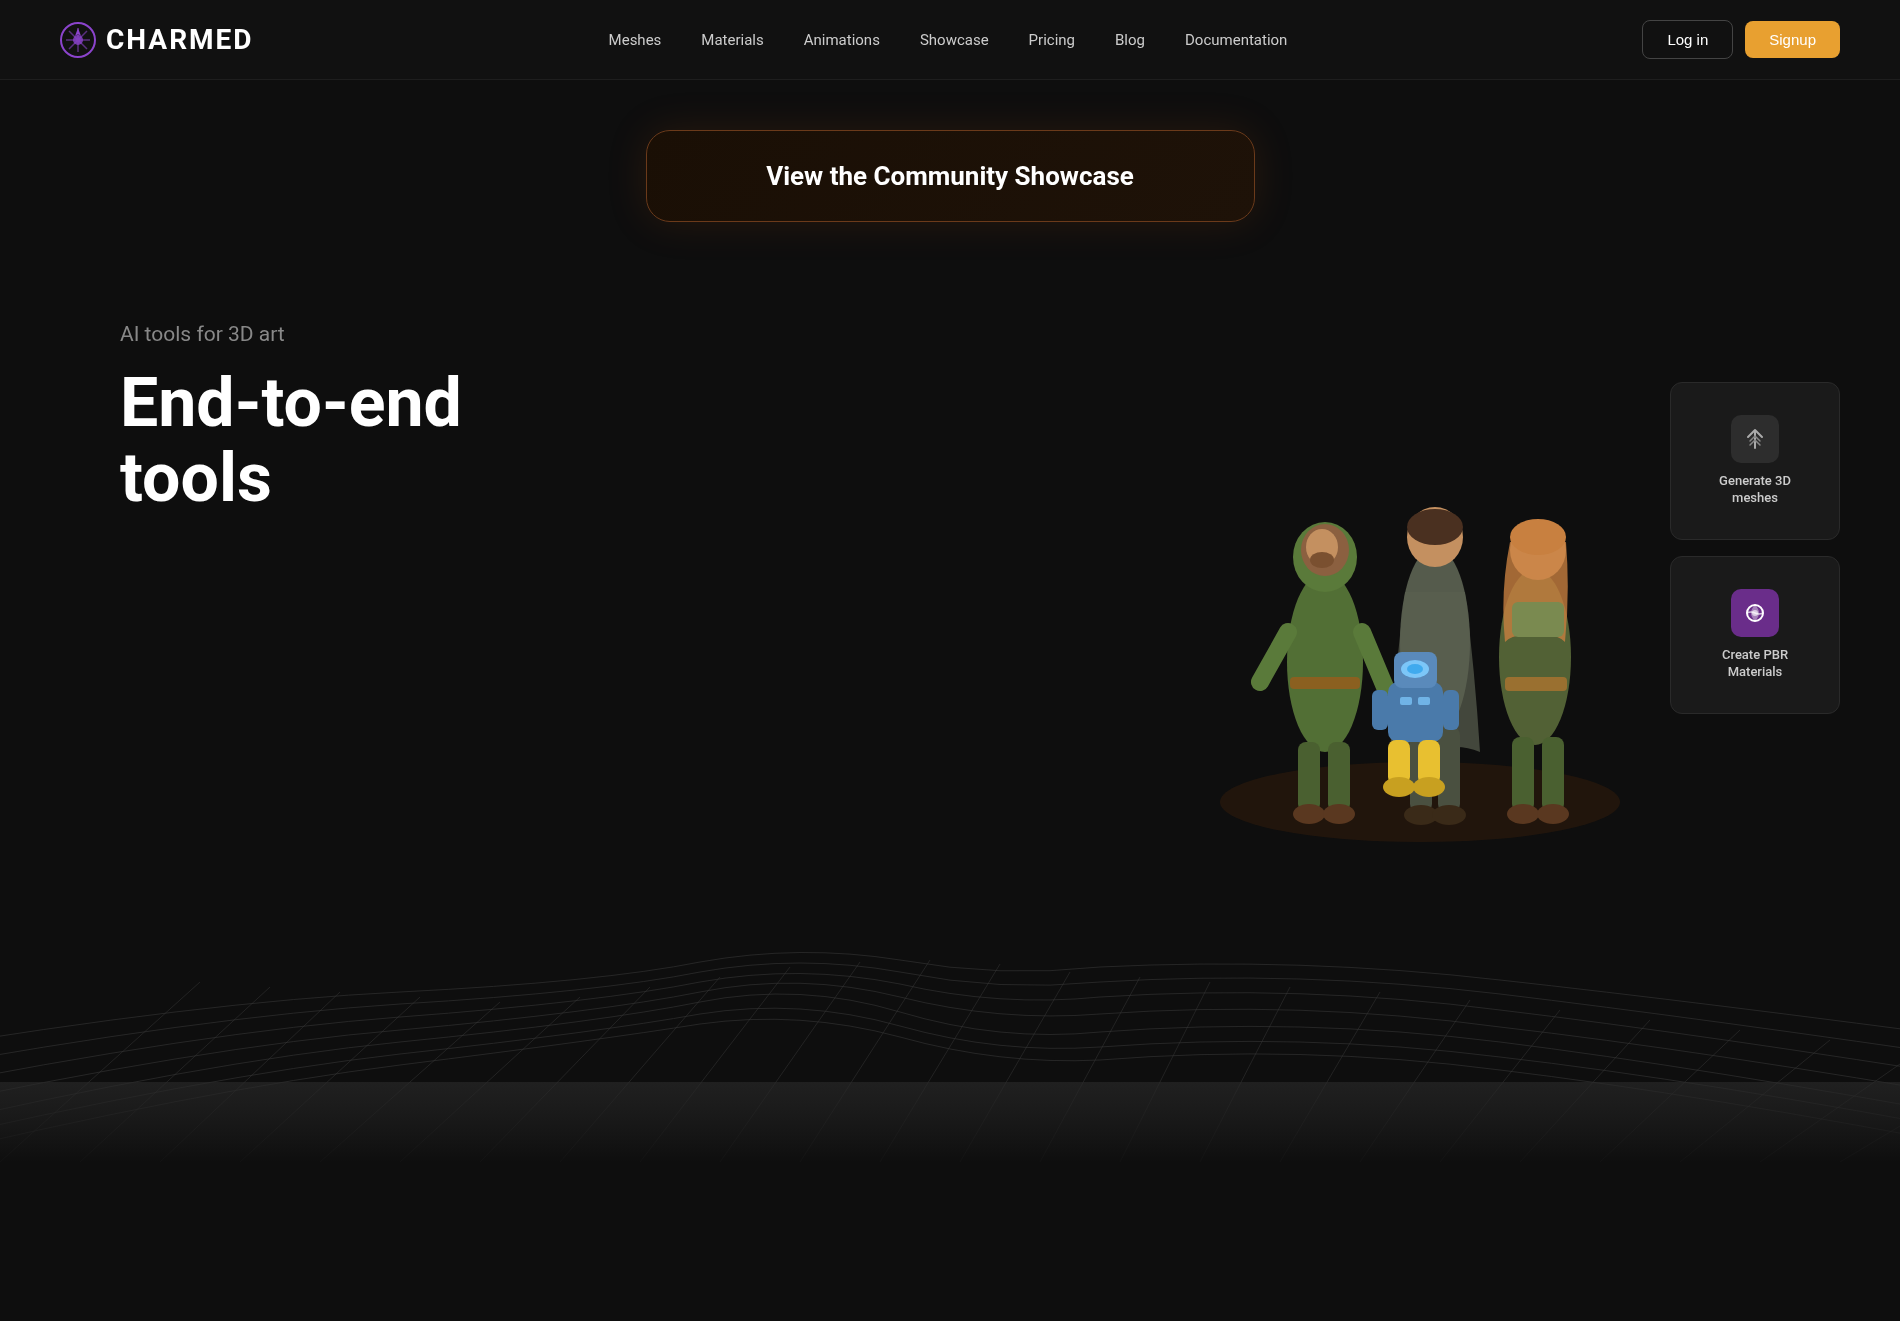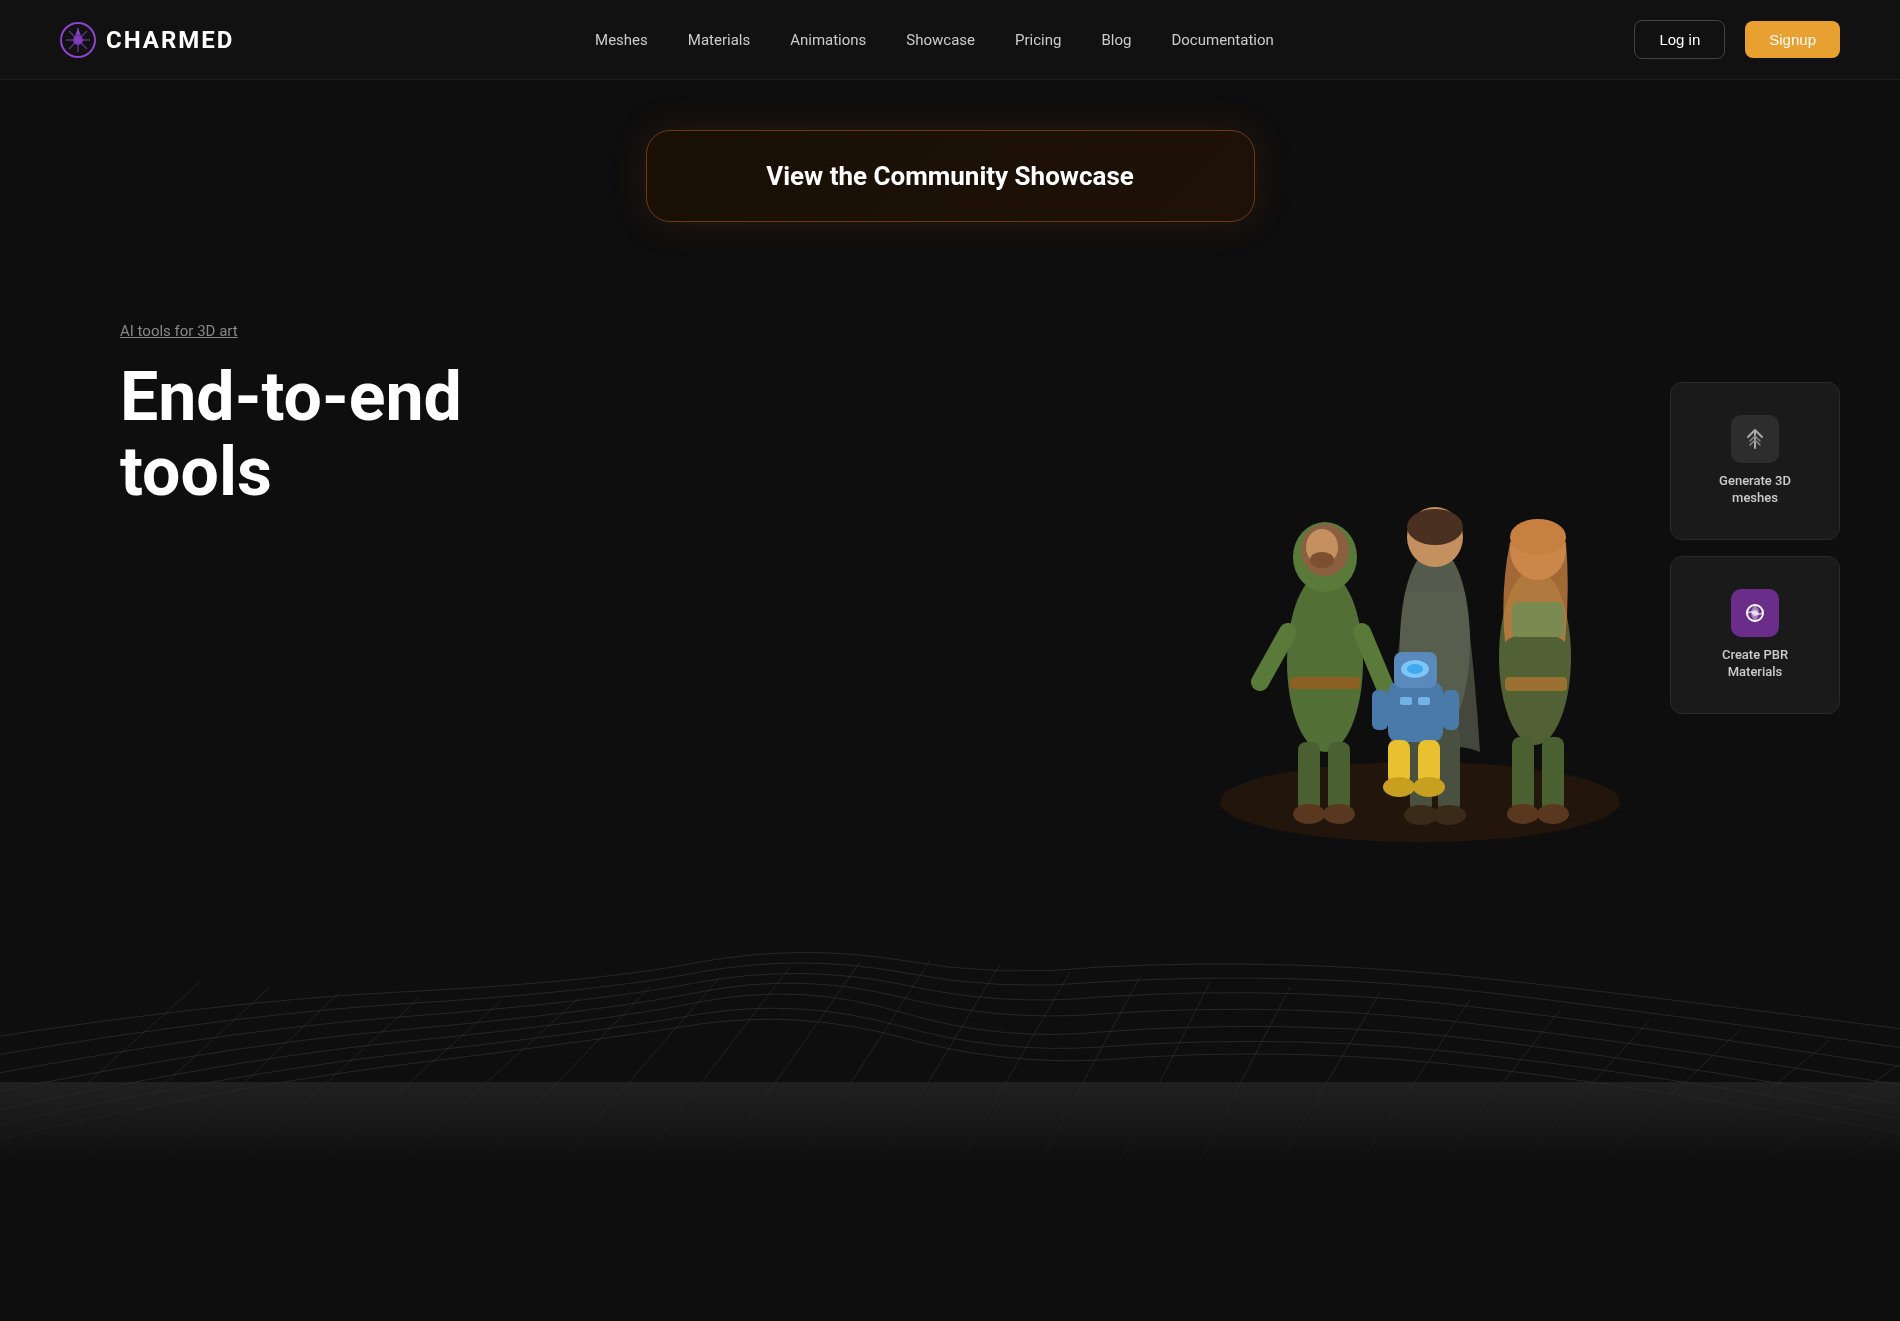--- a/index.html
+++ b/index.html
@@ -31,21 +31,21 @@
       gap: 10px;
       text-decoration: none;
     }
 
     .logo-icon {
       width: 36px;
       height: 36px;
     }
 
     .logo-text {
-      font-size: 24px;
+      font-size: 28px;
       font-weight: 700;
       color: #ffffff;
       letter-spacing: 2px;
       text-transform: uppercase;
     }
 
     .nav-links {
       display: flex;
       align-items: center;
       gap: 40px;
@@ -56,21 +56,21 @@
       color: #cccccc;
       text-decoration: none;
       font-size: 15px;
       font-weight: 400;
       transition: color 0.2s;
     }
 
     .nav-actions {
       display: flex;
       align-items: center;
-      gap: 20px;
+      gap: 12px;
     }
 
     .btn-login {
       background: transparent;
       border: 1px solid #444;
       color: #ffffff;
       padding: 10px 24px;
       border-radius: 8px;
       font-size: 15px;
       cursor: pointer;
@@ -111,25 +111,24 @@
 
     
     .hero {
       position: relative;
       padding: 60px 120px 0;
       min-height: 900px;
       overflow: hidden;
     }
 
     .hero-subtitle {
-      font-size: 15px;
+      font-size: 21px;
       color: #888888;
       margin-bottom: 20px;
       font-weight: 400;
-      text-decoration: underline;
     }
 
     .hero-title {
       font-size: 68px;
       font-weight: 700;
       line-height: 1.1;
       color: #ffffff;
       max-width: 480px;
       margin-bottom: 50px;
     }

